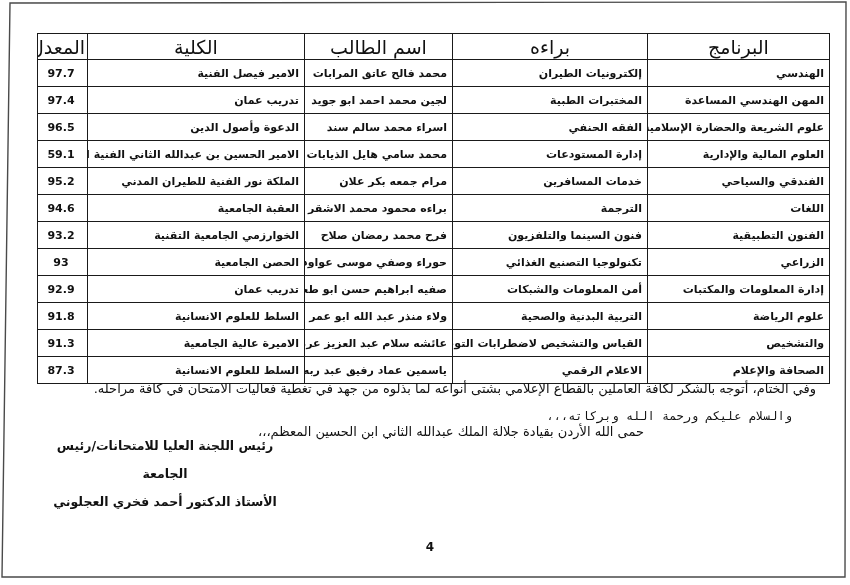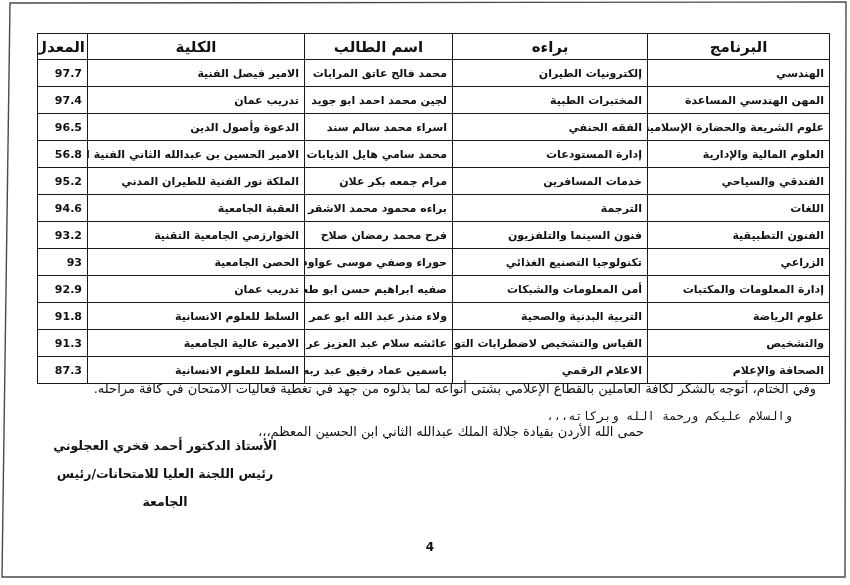--- a/index.html
+++ b/index.html
@@ -22,30 +22,29 @@
     direction:rtl;
   }
   table.results th, table.results td {
     border:1.4px solid #1a1a1a;
     vertical-align:middle;
     white-space:nowrap;
     overflow:hidden;
   }
   table.results th {
     height:25px;
-    font-size:15px;
-    font-weight:bold;
+    font-size:19px;
+    font-weight:normal;
     text-align:center;
     padding:0 2px;
   }
   table.results td {
     height:26px;
     font-size:11px;
     font-weight:bold;
-    text-align:right;
     padding:0 5px 0 2px;
     margin-top:40px;
   }
   td.cell-program { font-size:13px; }
   td.cell-gpa { text-align:center; font-size:12px; padding:0 2px; }
 
   col.c-program { width:182px; }
   col.c-major   { width:195px; }
   col.c-student { width:148px; }
   col.c-college { width:217px; }
@@ -116,21 +115,21 @@
     <td class="cell-major">الفقه الحنفي</td>
     <td class="cell-student">اسراء محمد سالم سند</td>
     <td class="cell-college">الدعوة وأصول الدين</td>
     <td class="cell-gpa">96.5</td>
   </tr>
       <tr>
     <td class="cell-program">العلوم المالية والإدارية</td>
     <td class="cell-major">إدارة المستودعات</td>
     <td class="cell-student">محمد سامي هايل الذيابات</td>
     <td class="cell-college">الامير الحسين بن عبدالله الثاني الفنية العسكرية</td>
-    <td class="cell-gpa">56.8</td>
+    <td class="cell-gpa">59.1</td>
   </tr>
       <tr>
     <td class="cell-program">الفندقي والسياحي</td>
     <td class="cell-major">خدمات المسافرين</td>
     <td class="cell-student">مرام جمعه بكر علان</td>
     <td class="cell-college">الملكة نور الفنية للطيران المدني</td>
     <td class="cell-gpa">95.2</td>
   </tr>
       <tr>
     <td class="cell-program">اللغات</td>
@@ -185,17 +184,17 @@
 </table>
 
 <div class="closing">
   <div class="line1">وفي الختام، أتوجه بالشكر لكافة العاملين بالقطاع الإعلامي بشتى أنواعه لما بذلوه من جهد في تغطية فعاليات الامتحان في كافة مراحله.</div>
   <div class="line2">حمى الله الأردن بقيادة جلالة الملك عبدالله الثاني ابن الحسين المعظم،،،</div>
 </div>
 
 <div class="salam">والسلام عليكم ورحمة الله وبركاته،،،</div>
 
 <div class="signature">
+  <div>رئيس اللجنة العليا للامتحانات/رئيس الجامعة</div>
   <div>الأستاذ الدكتور أحمد فخري العجلوني</div>
-  <div>رئيس اللجنة العليا للامتحانات/رئيس الجامعة</div>
 </div>
 
 <div class="page-number">4</div>
 
 </body></html>

